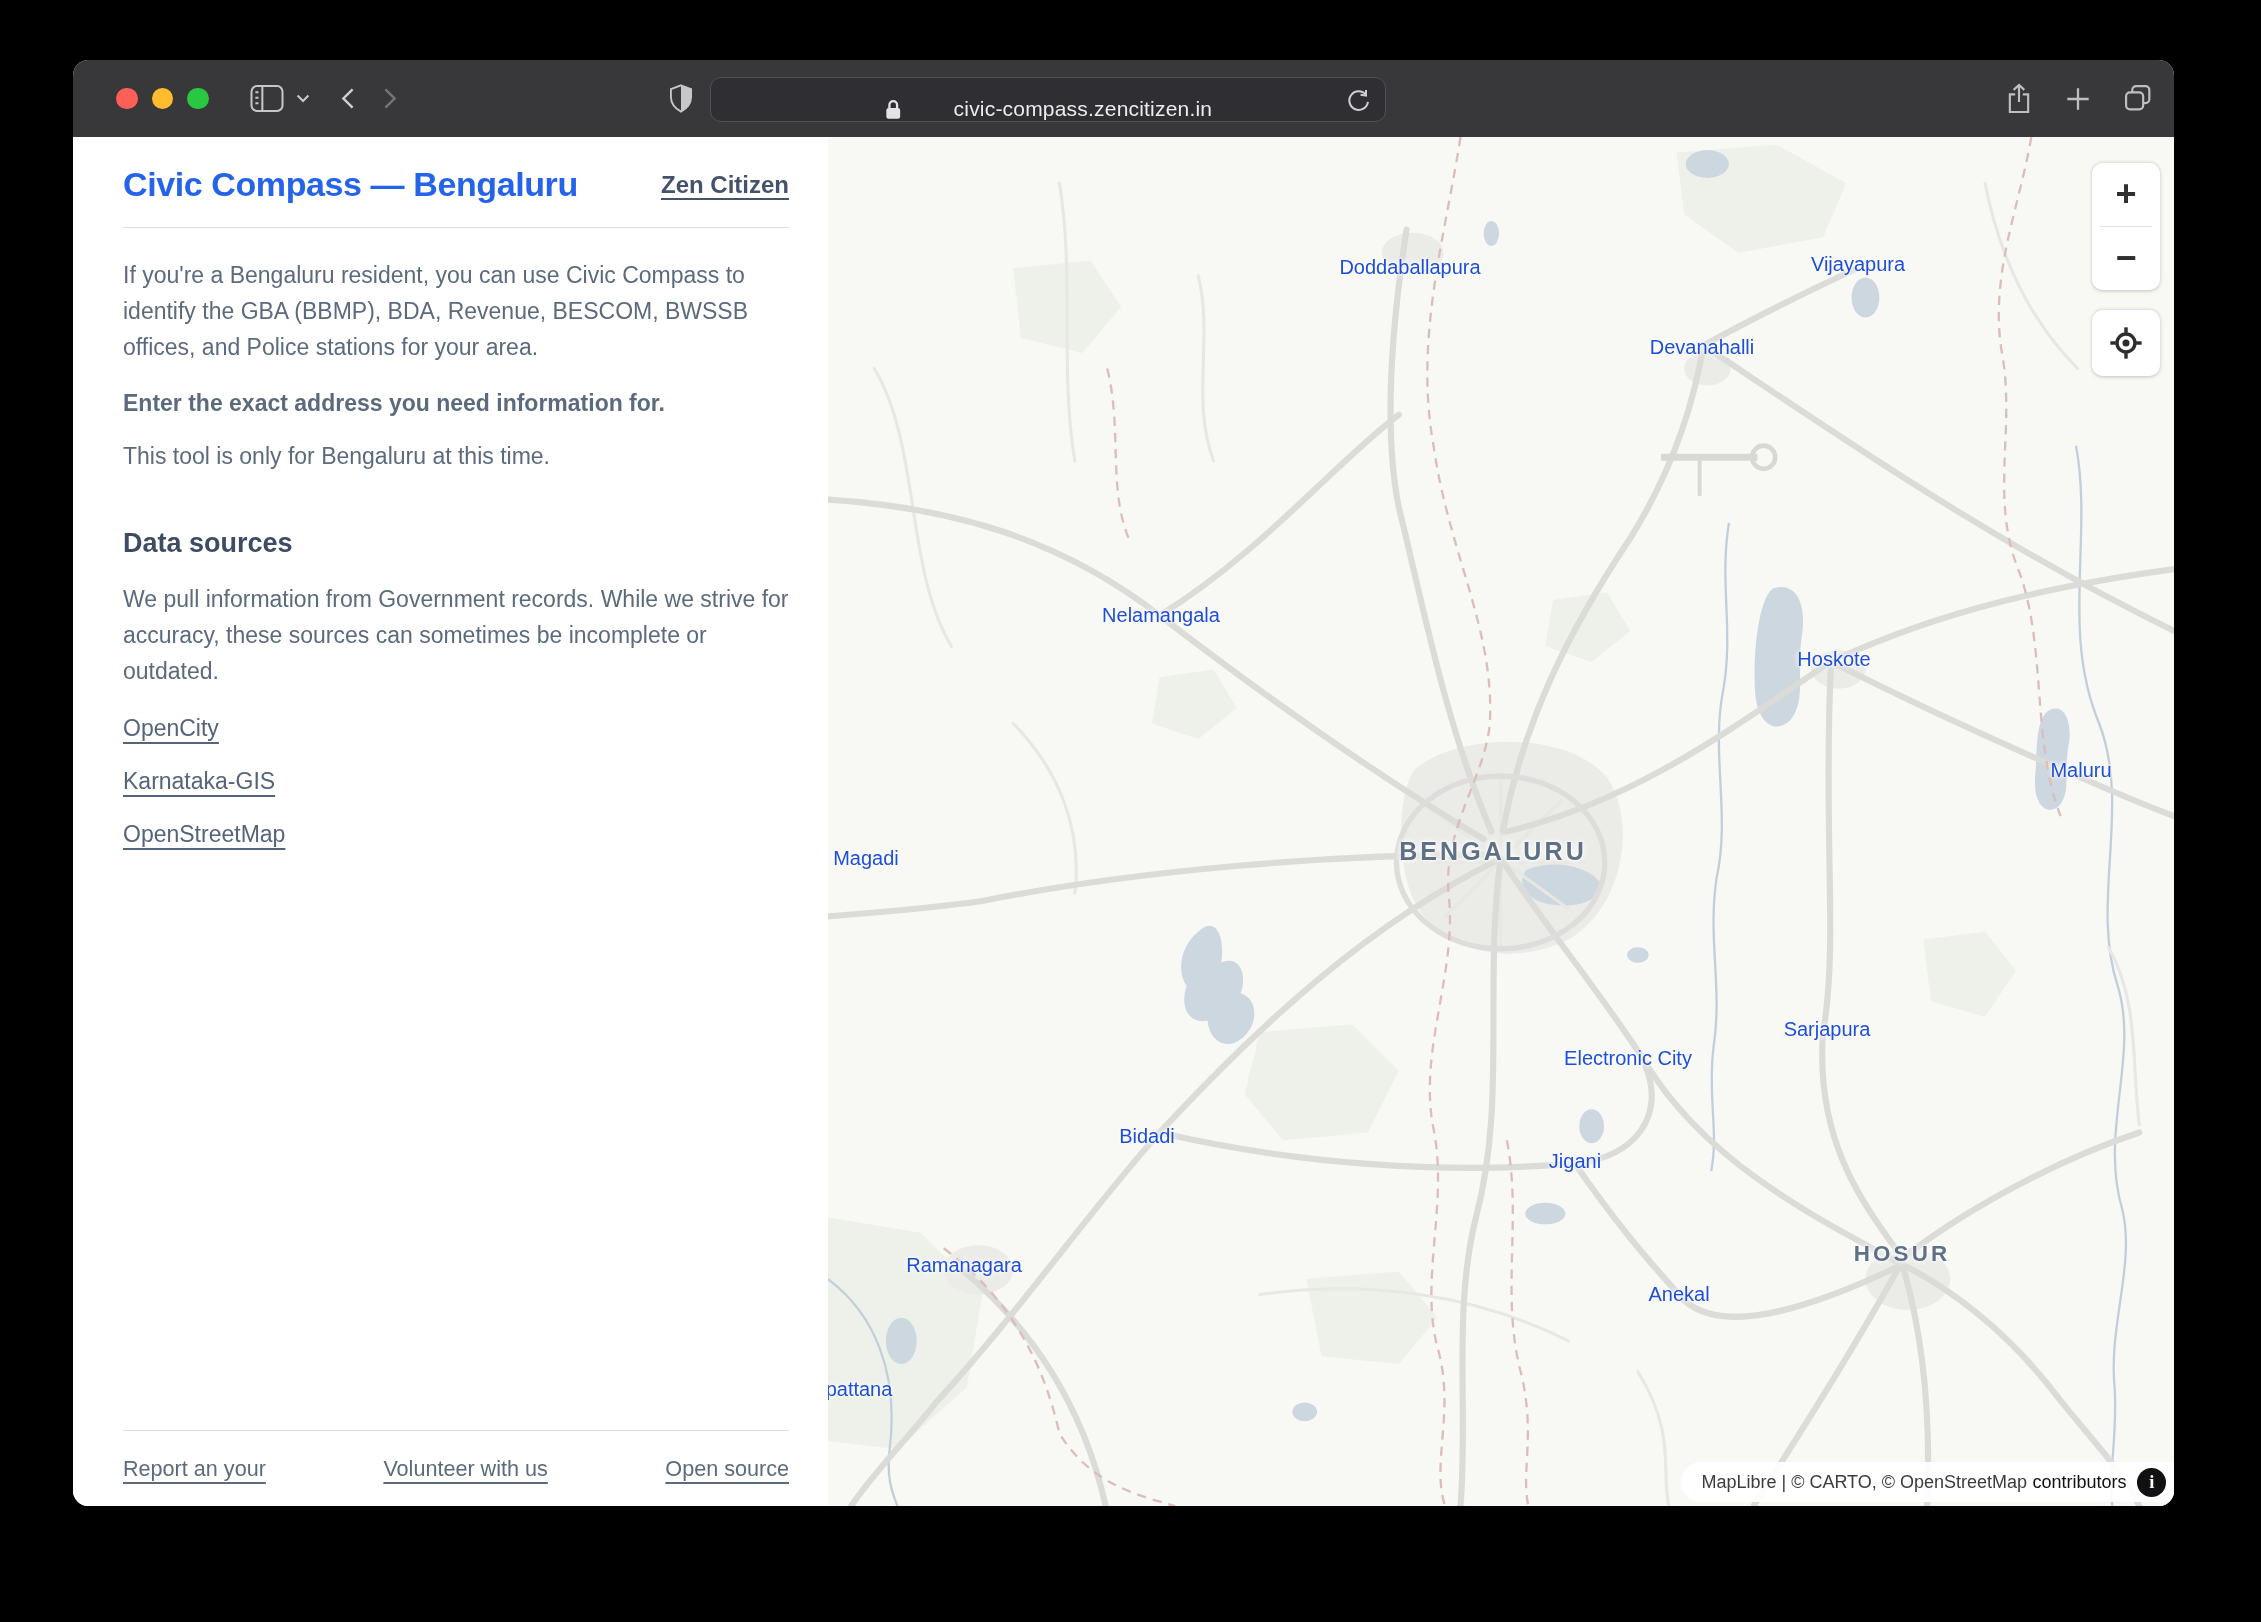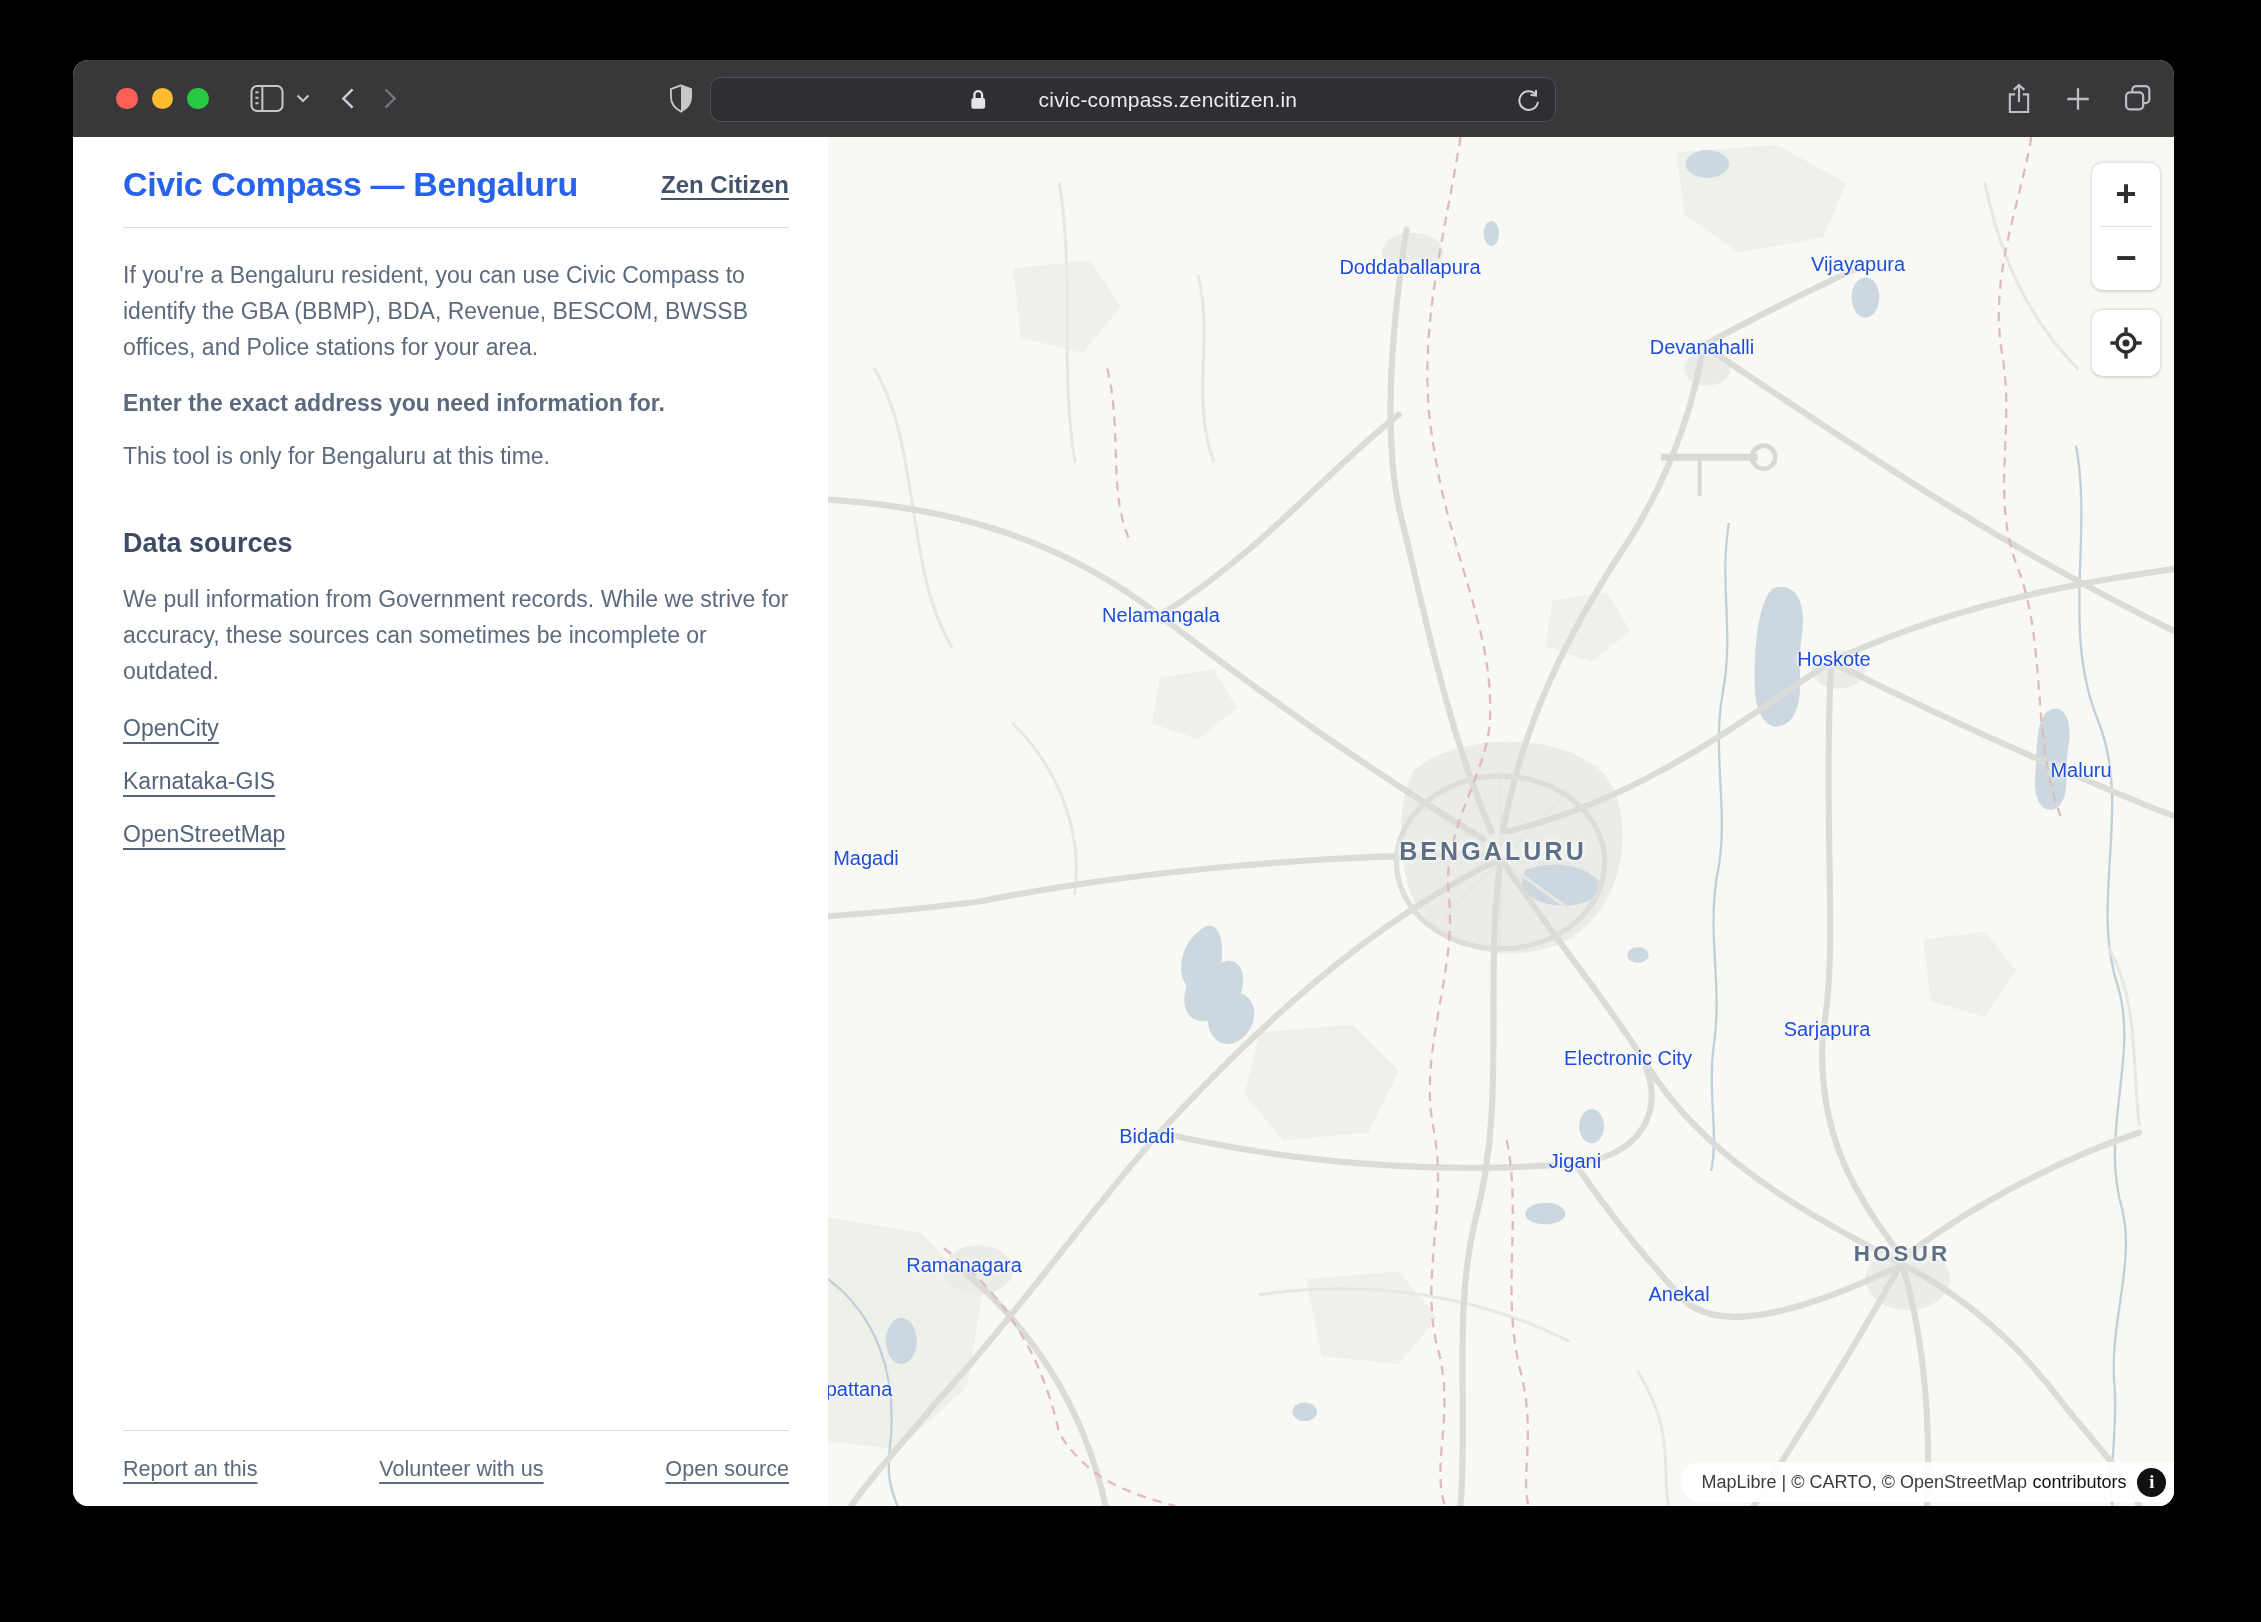--- a/index.html
+++ b/index.html
@@ -17,23 +17,23 @@
   .lights { display:flex; gap:14px; margin-left:43px; }
   .light { width:21.6px; height:21.6px; border-radius:50%; }
   .light.red    { background:#ff5f57; }
   .light.yellow { background:#febc2e; }
   .light.green  { background:#28c840; }
   .tb-icon { display:flex; align-items:center; justify-content:center; }
   .sidebar-toggle { margin-left:40px; }
   .nav-back { margin-left:31px; }
   .nav-fwd  { margin-left:28px; }
   .shield { position:absolute; left:594px; }
-  .urlbar { position:absolute; left:637px; top:17px; width:846px; height:45px;
+  .urlbar { position:absolute; left:637px; top:17px; width:676px; height:45px;
             background:#2f2f33; border:1.2px solid #505055; border-radius:10.8px;
-            display:flex; align-items:center; justify-content:center;gap:42px; }
+            display:flex; align-items:flex-end; justify-content:center;gap:42px; }
   .urlbar .lock { margin-right:9.3px; display:flex; }
   .url-text { color:#ececee; font-size:21px; letter-spacing:0.2px; }
   .reload { position:absolute; right:12.3px; top:8.5px; }
   .right-icons { position:absolute; right:20px; display:flex; gap:32px; align-items:center; }
 
   
   .content { flex:1; display:flex; min-height:0; }
 
   
   .side { width:755px; flex:0 0 auto; background:#fff; position:relative;
@@ -196,21 +196,21 @@
       <div class="h2">Data sources</div>
       <p class="p-ds">We pull information from Government records. While we strive for accuracy, these sources can sometimes be incomplete or outdated.</p>
 
       <div class="src-links">
         <a class="src-link">OpenCity</a>
         <a class="src-link">Karnataka-GIS</a>
         <a class="src-link">OpenStreetMap</a>
       </div>
 
       <div class="side-footer">
-        <a class="foot-link">Report an this</a>
+        <a class="foot-link">Report an your</a>
         <a class="foot-link">Volunteer with us</a>
         <a class="foot-link">Open source</a>
       </div>
     </div>
 
     <div class="map">
       <svg class="base" viewBox="0 0 1745 1774" preserveAspectRatio="none">
         <rect x="0" y="0" width="1745" height="1774" fill="#f8f8f5"></rect>
 
         <g fill="#edf1e9">

